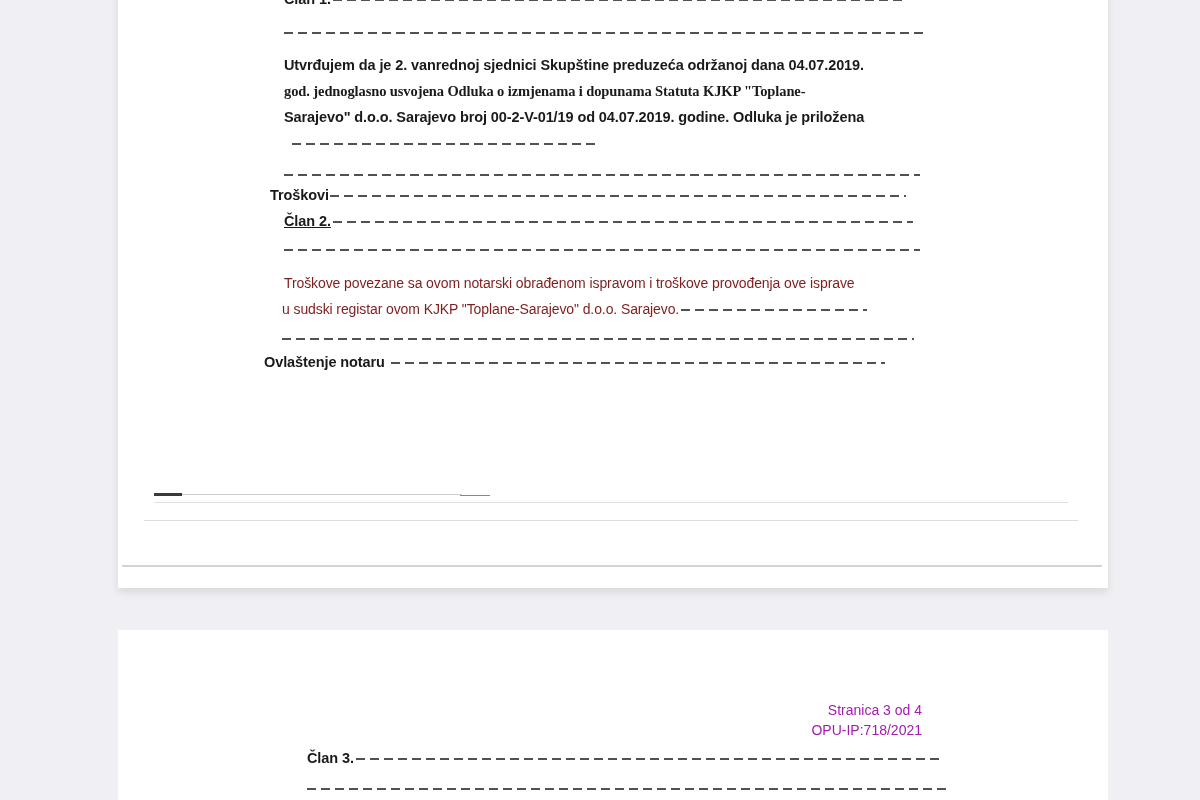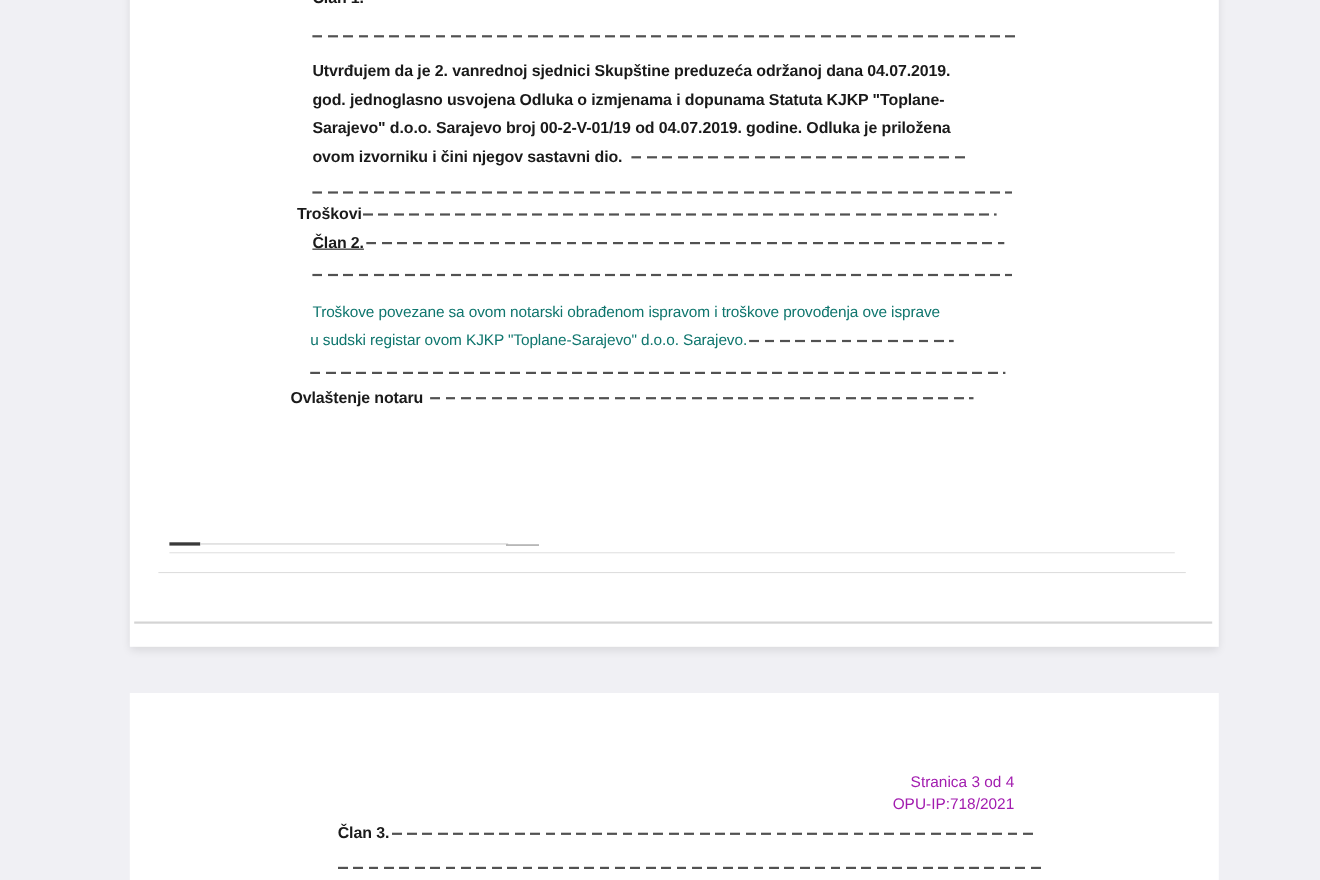--- a/index.html
+++ b/index.html
@@ -33,21 +33,21 @@
       height: 200px;
     }
     .line {
       position: absolute;
       white-space: nowrap;
       color: #1a1a1a;
       font-size: 14.5px;
       letter-spacing: -0.1px;
     }
     .bold { font-weight: bold; }
-    .reg { color: #0f766e; font-size: 14px; }
+    .reg { color: #7f1d1d; font-size: 14px; }
     .dash {
       display: inline-block;
       vertical-align: middle;
       height: 2px;
       background-image: repeating-linear-gradient(to right, #333 0 9px, transparent 9px 14px);
       opacity: 0.85;
     }
     .dash-full {
       position: absolute;
       height: 2px;
@@ -78,24 +78,24 @@
 <div class="viewer">
 
   <div class="page page-1">
 
     <div class="line bold" style="left:166px; top:11px;">
       <span>Član 1.</span><span class="dash" style="width:570px; margin-left:2px;"></span>
     </div>
     <div class="dash-full" style="left:166px; top:52px; width:640px;"></div>
 
     <div class="line bold" style="left:166px; top:77px;">Utvrđujem da je 2. vanrednoj sjednici Skupštine preduzeća održanoj dana 04.07.2019.</div>
-    <div class="line bold" style="left:166px; top:103px;">god. jednoglasno usvojena Odluka o izmjenama i dopunama Statuta KJKP "Toplane-</div>
+    <div class="line bold" style="left:166px; top:103px;font-family:Liberation Serif, serif;">god. jednoglasno usvojena Odluka o izmjenama i dopunama Statuta KJKP "Toplane-</div>
     <div class="line bold" style="left:166px; top:129px;">Sarajevo" d.o.o. Sarajevo broj 00-2-V-01/19 od 04.07.2019. godine. Odluka je priložena</div>
     <div class="line bold" style="left:166px; top:155px;">
-      <span>ovom izvorniku i čini njegov sastavni dio.</span><span class="dash" style="width:305px; margin-left:8px;"></span>
+      <span class="dash" style="width:305px; margin-left:8px;"></span>
     </div>
     <div class="dash-full" style="left:166px; top:194px; width:636px;"></div>
 
     <div class="line bold" style="left:152px; top:207px;">
       <span>Troškovi</span><span class="dash" style="width:576px; margin-left:1px;"></span>
     </div>
 
     <div class="line bold" style="left:166px; top:233px;text-decoration:underline;">
       <span>Član 2.</span><span class="dash" style="width:580px; margin-left:2px;"></span>
     </div>

